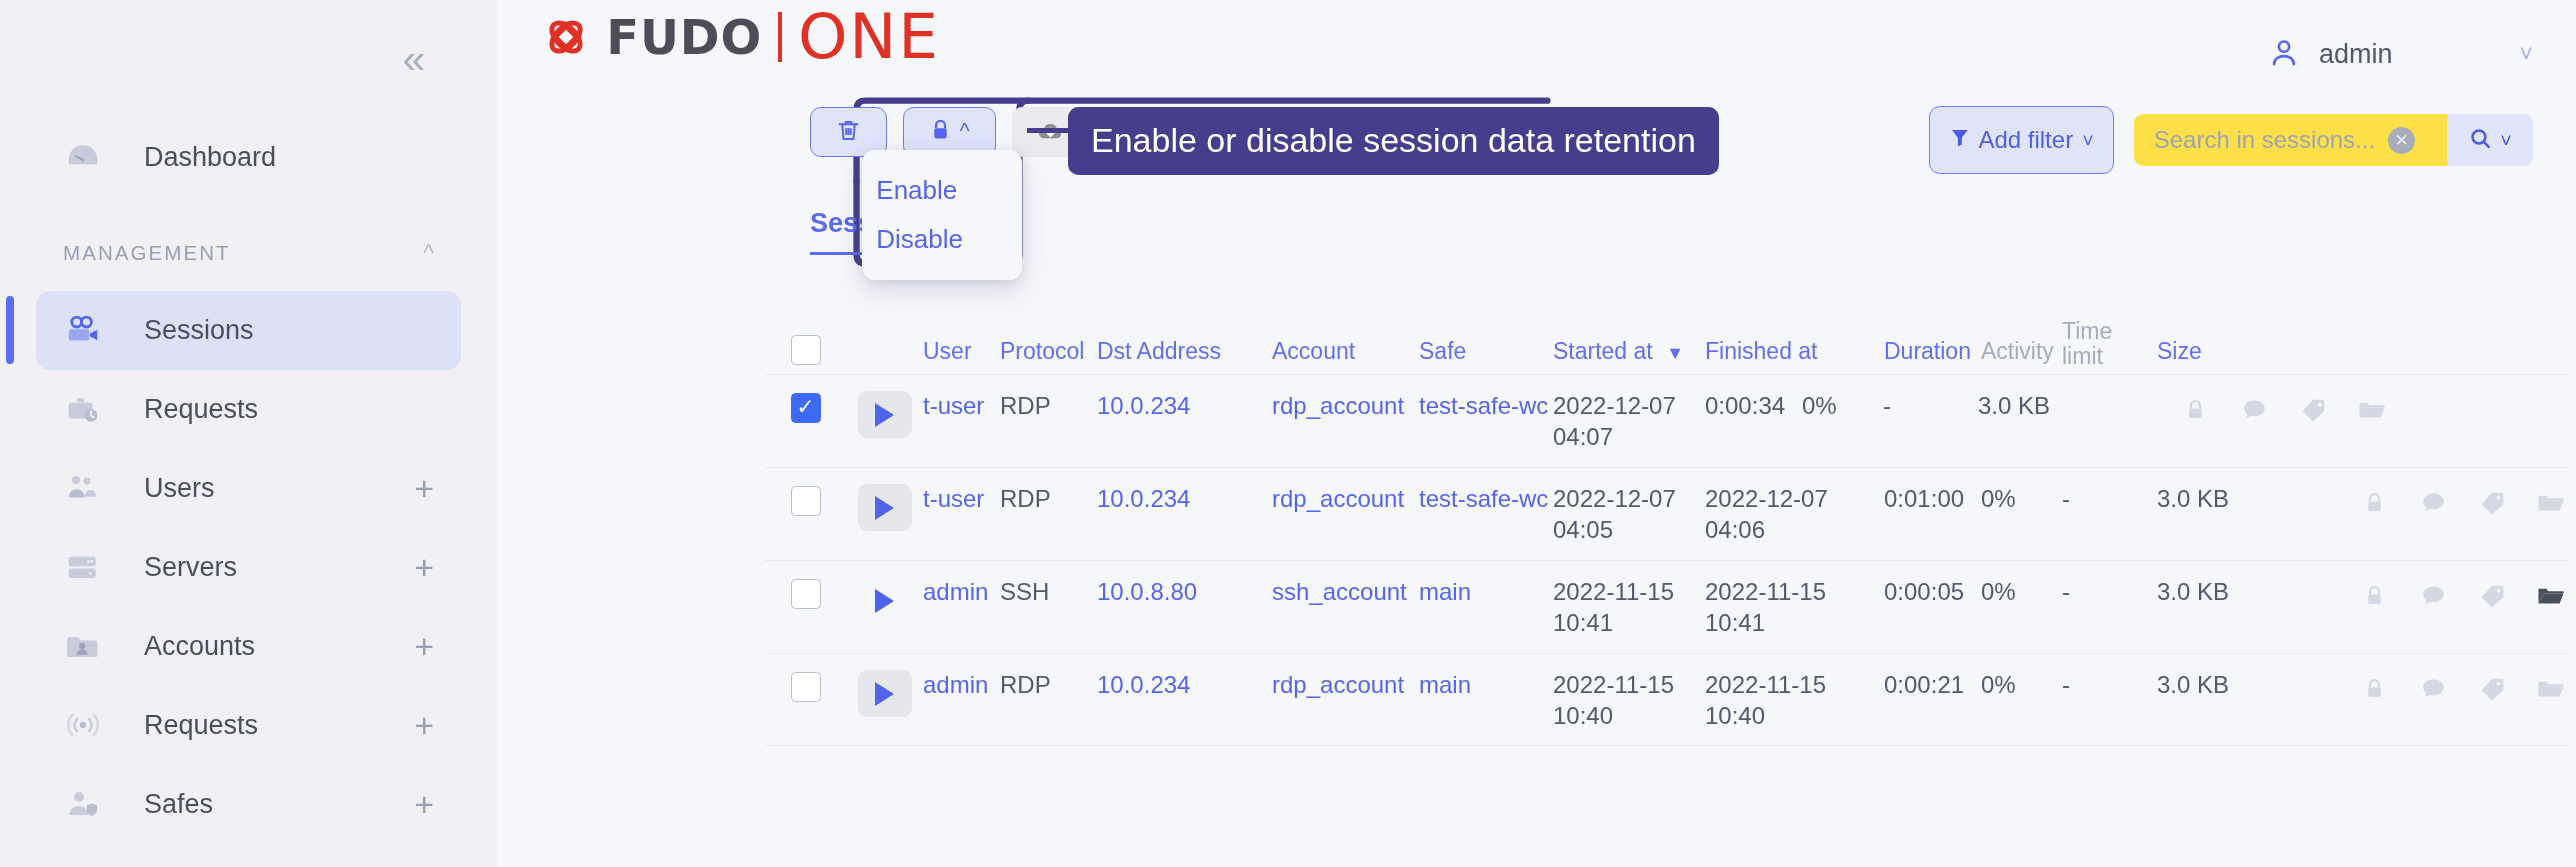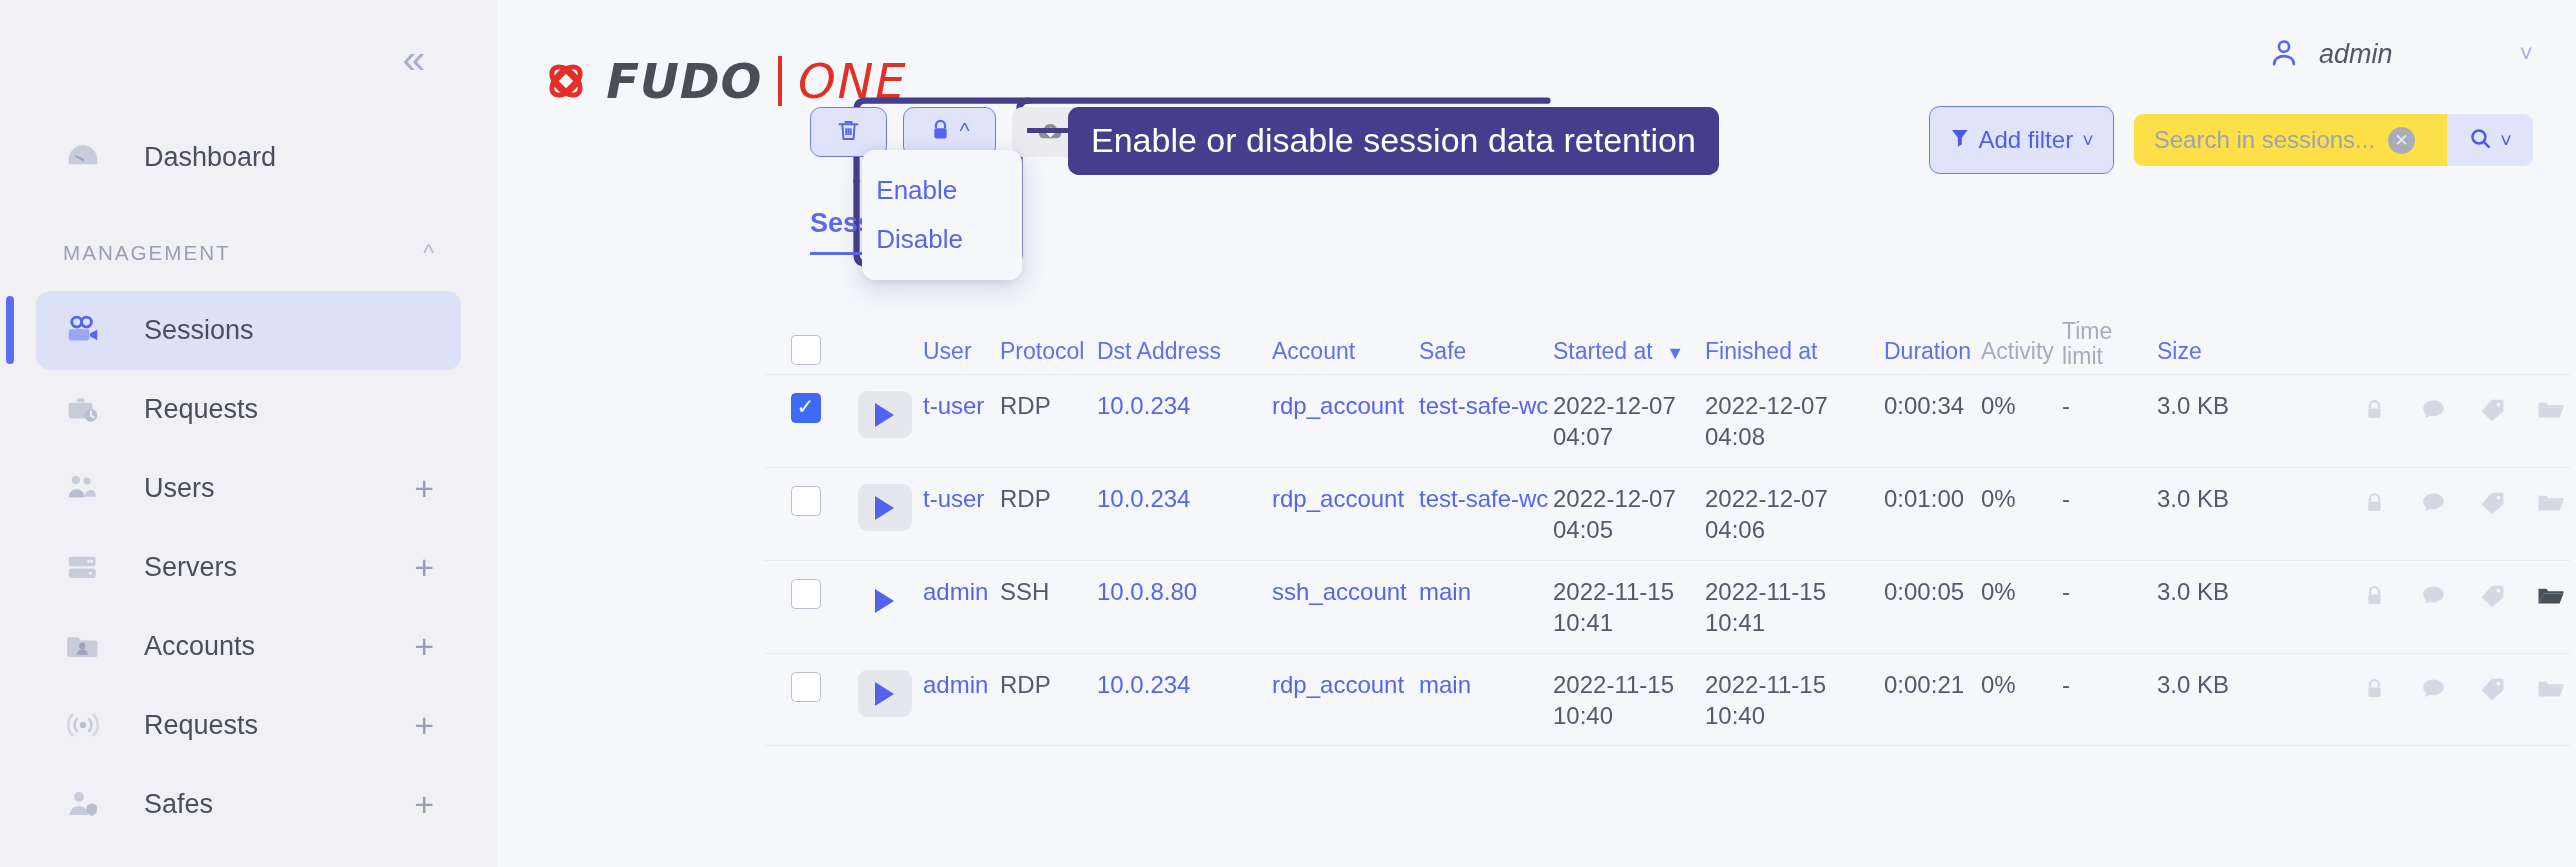--- a/index.html
+++ b/index.html
@@ -46,26 +46,26 @@
     display: flex; align-items: center;
     margin: 38px 63px 19.7px 63px;
     height: 36px;
   }
   .section-head .stitle { font-size: 20.6px; letter-spacing: 2px; color: #9aa0b4; font-weight: 400; }
   .section-head .chev { margin-left: auto; color: #b6bbcc; font-size: 23px; }
 
   
   .main { flex: 1; position: relative; background: #f6f7fb; height: 868px; }
 
-  .topbar { height: 109px; display: flex; align-items: flex-end; position: relative; font-style: italic; }
+  .topbar { height: 109px; display: flex; align-items: flex-start; position: relative; }
   .logo { display: flex; align-items: center; margin-left: 43px; }
   .logo-mark { width: 52px; height: 52px; margin-right: 14.3px; }
   .logo-fudo { font-size: 48px; font-weight: 700; color: #4d4d57; letter-spacing: 0.9px; font-family: "DejaVu Sans", sans-serif; }
   .logo-bar { width: 3.6px; height: 50px; background: #e03127; margin: 0 16px; }
-  .logo-one { font-size: 48px; font-weight: 400; color: #e03127; letter-spacing: 1.8px; font-family: "DejaVu Sans", sans-serif; }
+  .logo-one { font-size: 63px; font-weight: 400; color: #e03127; letter-spacing: 1.8px; font-family: "DejaVu Sans", sans-serif; }
 
   .user-box { position: absolute; right: 43px; top: 0; height: 109px; display: flex; align-items: center; cursor: pointer; }
   .user-name { font-size: 27px; color: #52576a; margin-left: 18px; }
   .user-chev { margin-left: 127px; color: #aab0e0; font-size: 23px; }
 
   
   .toolbar { position: absolute; left: 313px; top: 107px; display: flex; gap: 16px; z-index: 30; }
   .tbtn {
     width: 77px; height: 50px; border-radius: 10.7px;
     display: flex; align-items: center; justify-content: center;
@@ -404,21 +404,20 @@
               <span class="playbtn bg">
                 <span class="tri"></span>
               </span>
             </div>
             <div class="c-user cell link">t-user</div>
             <div class="c-proto cell">RDP</div>
             <div class="c-dst cell link">10.0.234</div>
             <div class="c-acct cell link">rdp_account</div>
             <div class="c-safe cell link">test-safe-wc</div>
             <div class="c-start cell">2022-12-07 04:07</div>
-            <div class="c-fin cell">2022-12-07 04:08</div>
             <div class="c-dur cell">0:00:34</div>
             <div class="c-act cell">0%</div>
             <div class="c-tl cell">-</div>
             <div class="c-size cell">3.0 KB</div>
             <div class="c-acts">
               <span class="act-ico">
                 <svg width="27" height="27" viewBox="0 0 24 24">
                   <path d="M8 11V8.6a4 4 0 0 1 8 0V11" fill="none" stroke="#d5d7e2" stroke-width="2"></path>
                   <rect x="6.5" y="11" width="11" height="8.5" rx="1.5" fill="#d5d7e2"></rect>
                 </svg>

